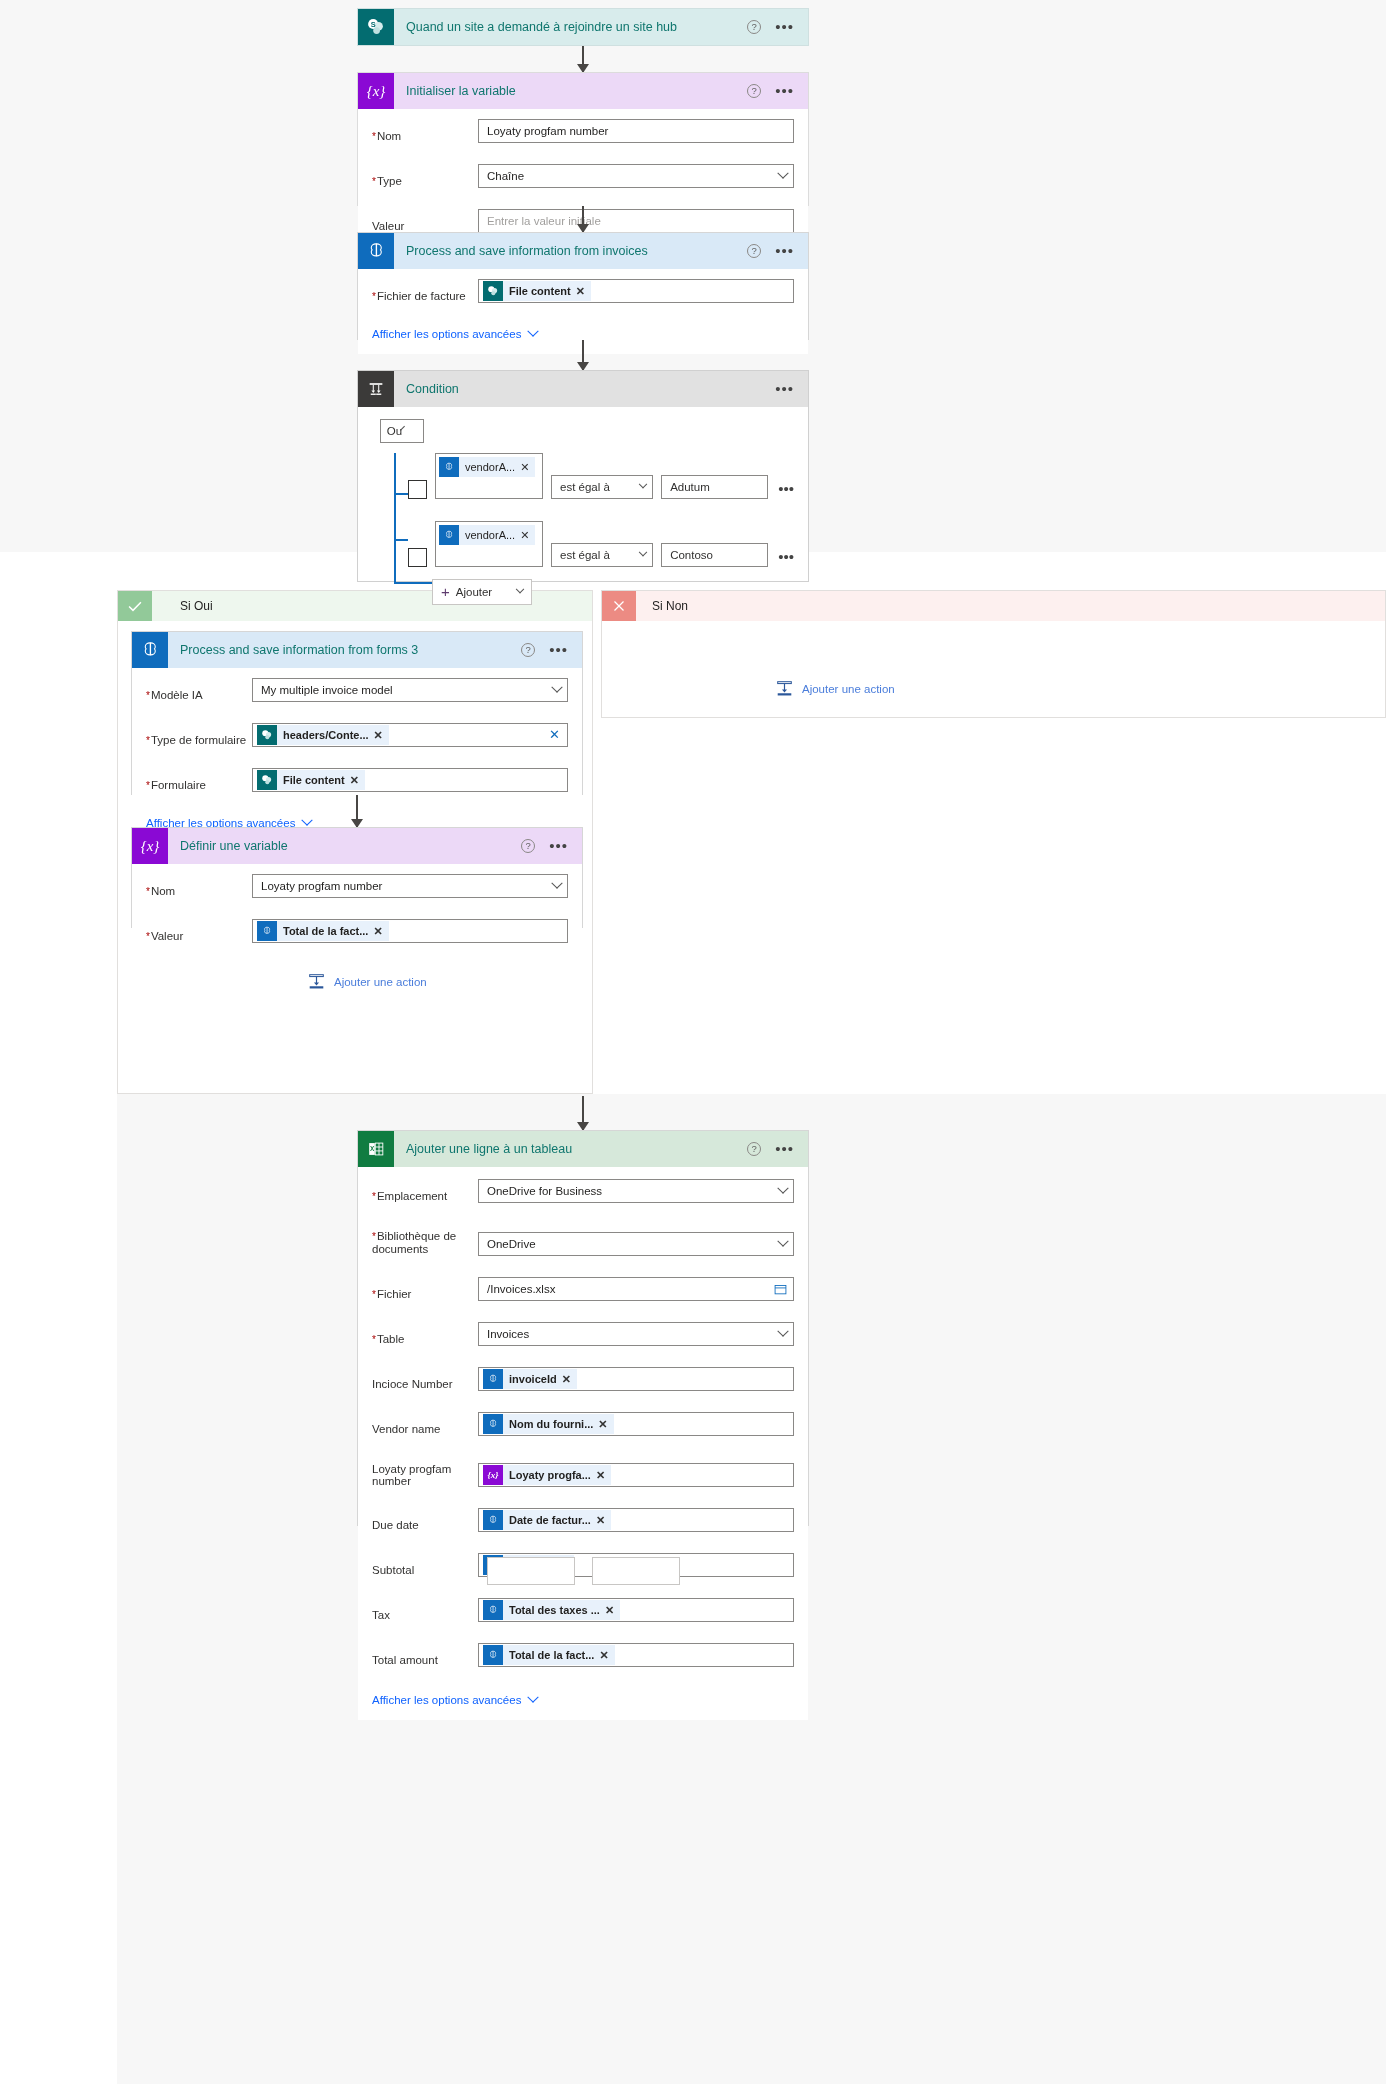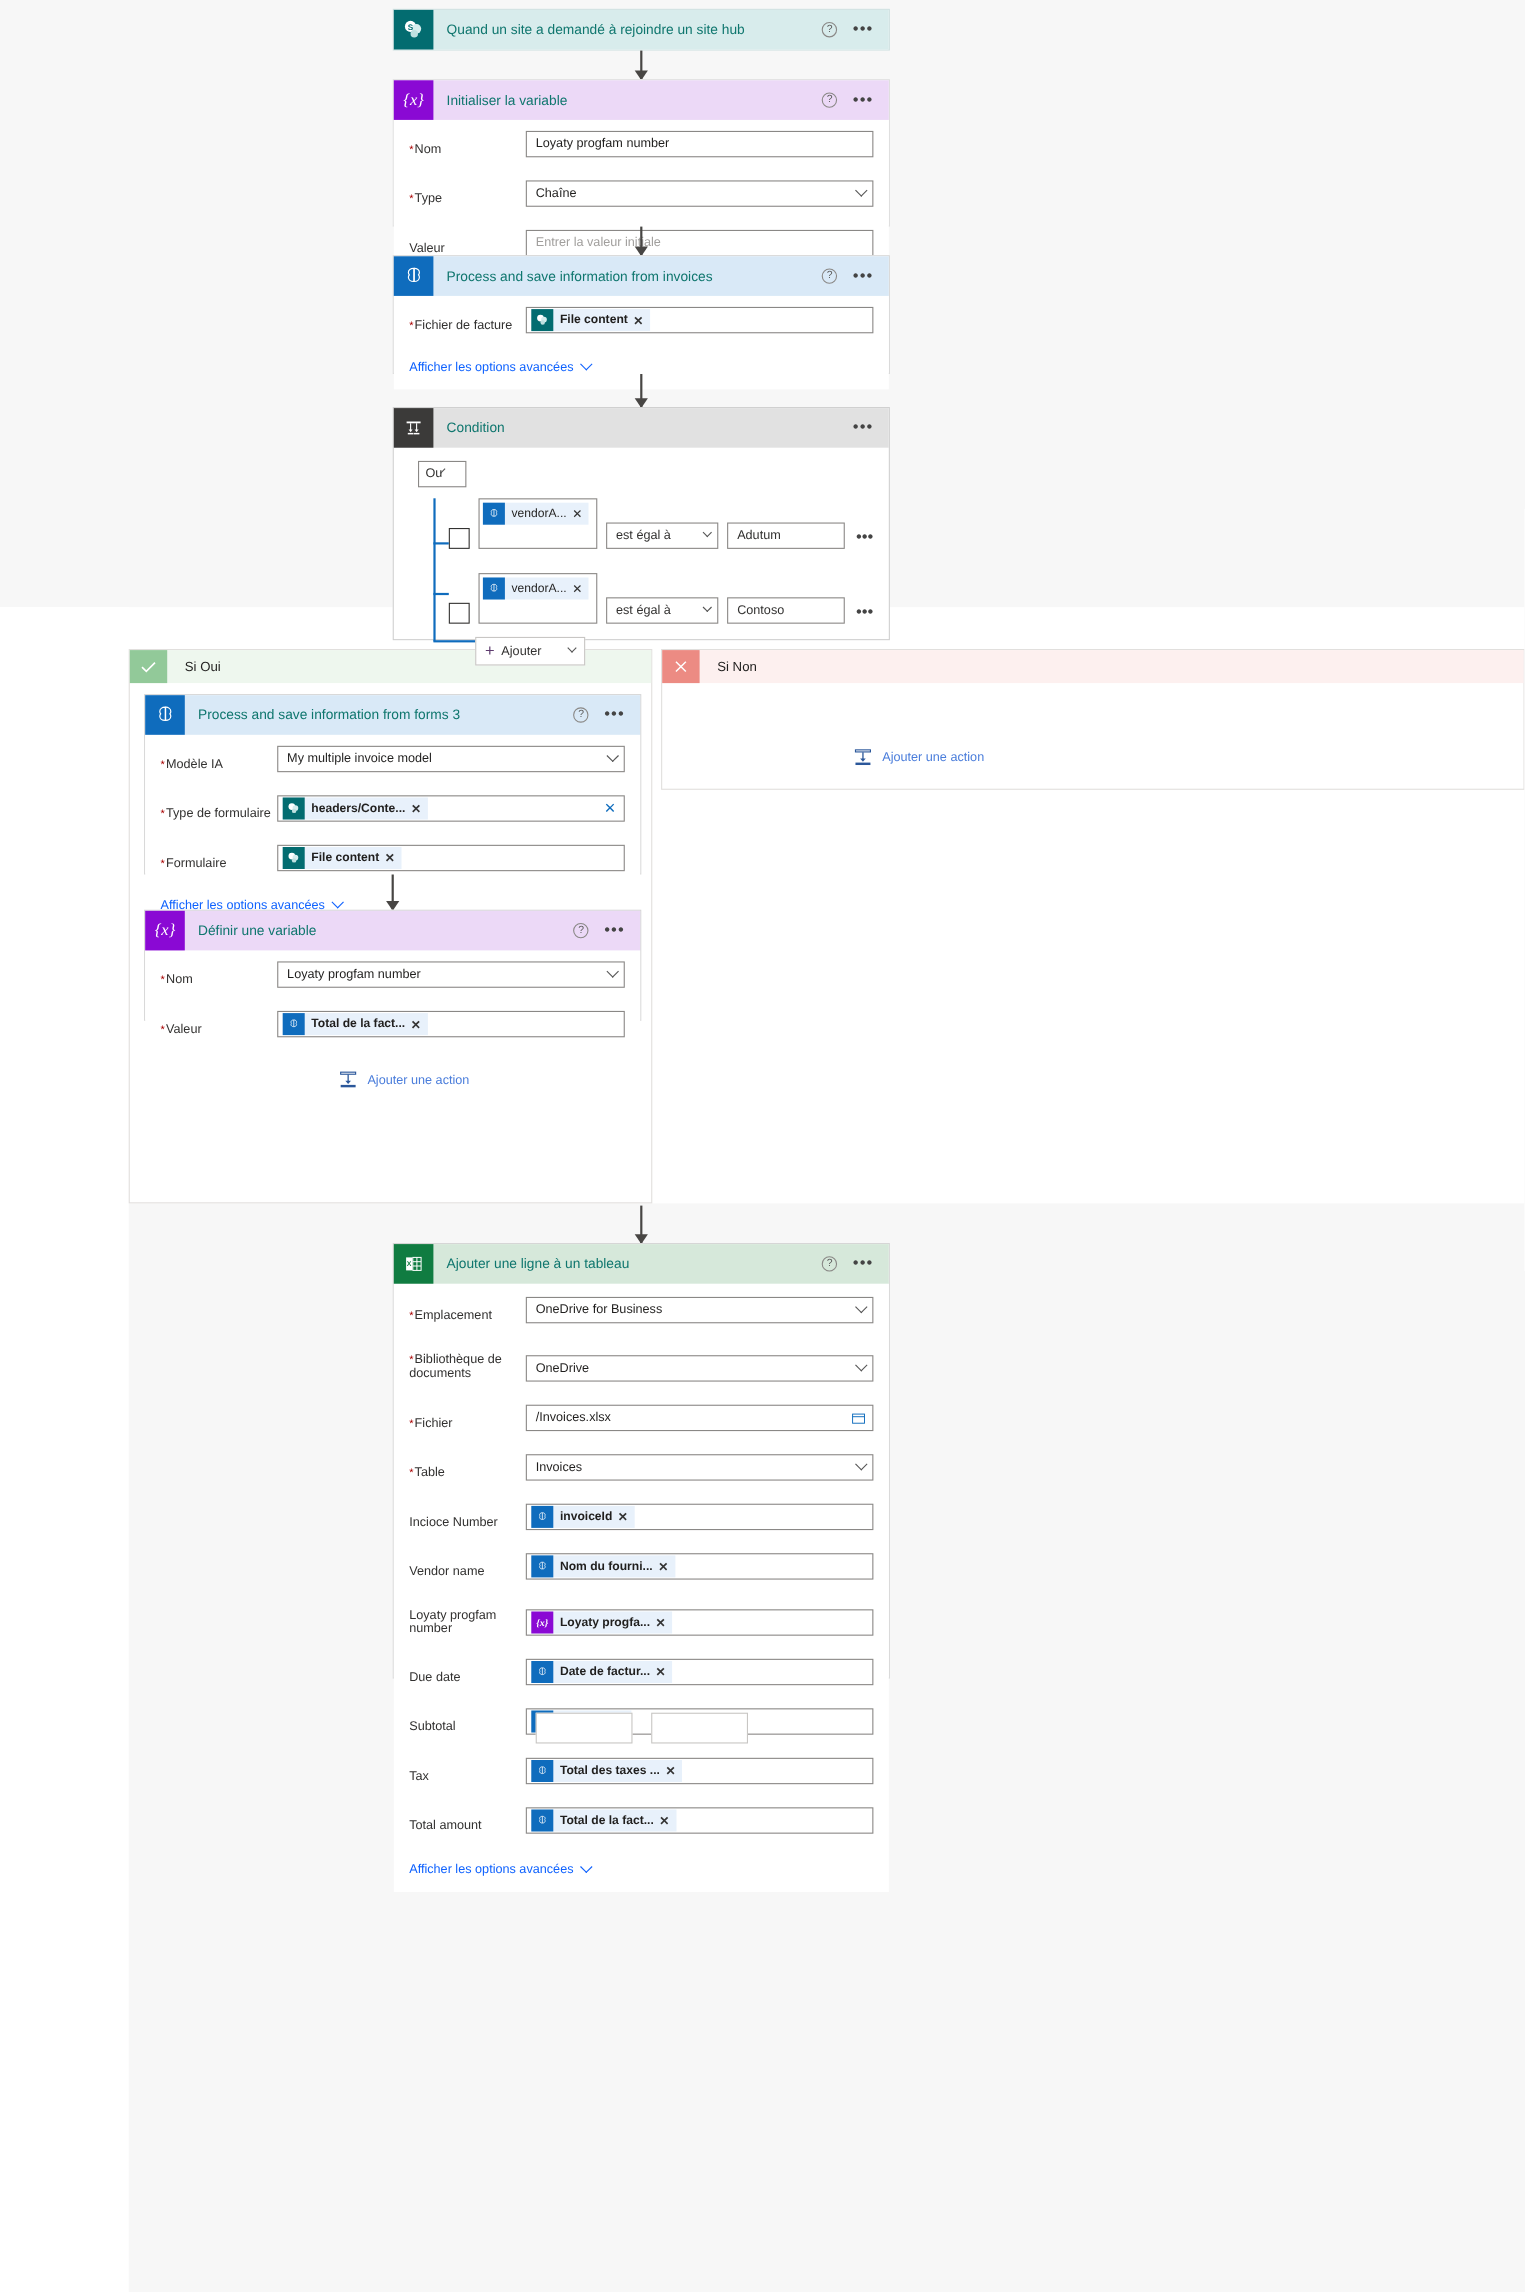--- a/index.html
+++ b/index.html
@@ -243,21 +243,21 @@
   .branch-hdr {
     display: flex; align-items: center;
     height: 30px;
   }
   .branch-mark {
     width: 34px; height: 30px;
     display: flex; align-items: center; justify-content: center;
     color: #fff;
   }
   .branch-yes .branch-mark { background: #92c999; }
-  .branch-yes .branch-hdr { background: #eef7ee; }
+  .branch-yes .branch-hdr { background: #eef7ee; gap: 12px; }
   .branch-no .branch-mark { background: #ec8b83; }
   .branch-no .branch-hdr { background: #fdf0ef; }
   .branch-lbl { padding-left: 16px; font-size: 12px; color: #201f1e; }
 
   .add-action {
     display: inline-flex;
     align-items: center;
     gap: 9px;
     color: #4a7ddb;
     font-size: 11.5px;

